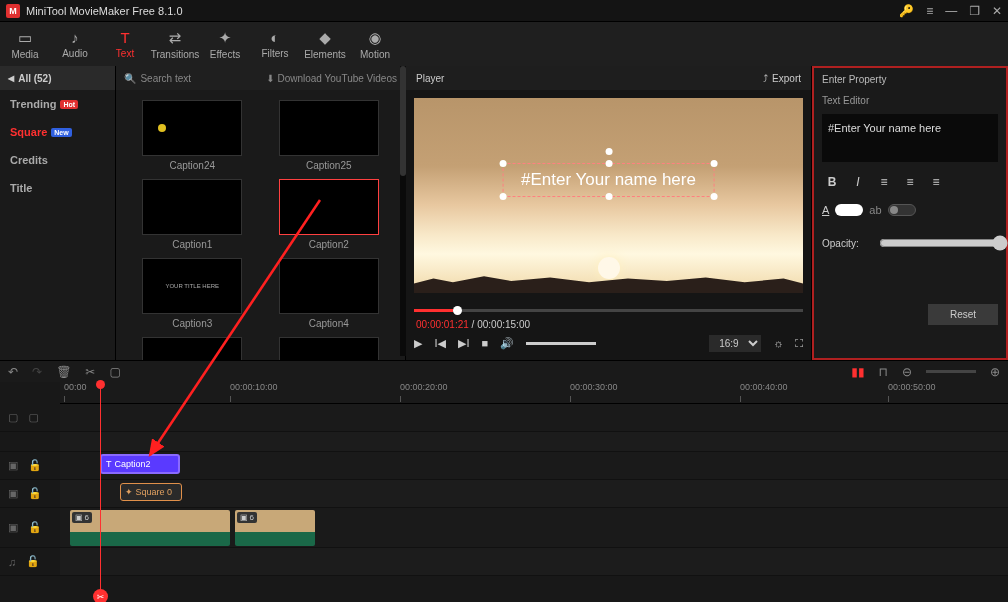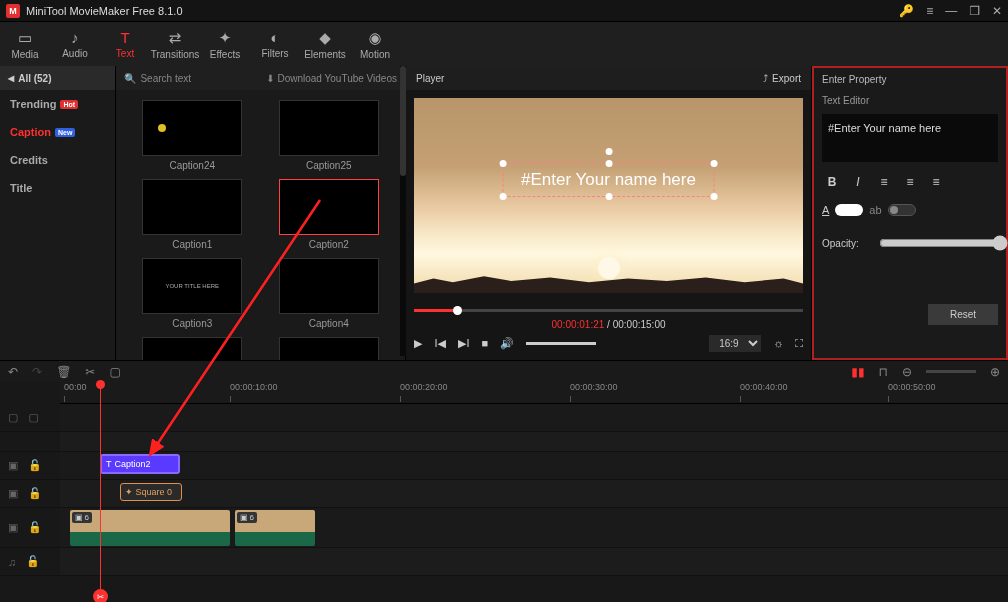--- a/index.html
+++ b/index.html
@@ -153,21 +153,21 @@
 
 <div class="mid">
   <div class="left-sidebar">
     <div class="head">All (52)</div>
     <div id="sidebar-items">
         <div class="item">
           <span>Trending</span>
           <span class="badge-hot">Hot</span>
         </div>
         <div class="item active">
-          <span>Caption</span>
+          <span>Square</span>
           <span class="badge-new">New</span>
         </div>
         <div class="item">
           <span>Credits</span>
         </div>
         <div class="item">
           <span>Title</span>
         </div>
       </div>
   </div>
@@ -240,21 +240,21 @@
         <div class="handle" style="right:-4px;bottom:-4px"></div>
         <div class="handle" style="left:50%;top:-16px;margin-left:-3px"></div>
       </div>
     </div>
     <div class="playbar">
       <div class="play-track">
           <div class="prog"></div>
           <div class="knob"></div>
         </div>
     </div>
-    <div style="text-align:center;padding:0 10px;font-size:10px">
+    <div style="text-align:left;padding:0 10px;font-size:10px">
       <span class="time-cur">00:00:01:21</span>
       <span> / </span>
       <span>00:00:15:00</span>
     </div>
     <div class="play-controls">
       <span>▶</span>
       <span>I◀</span>
       <span>▶I</span>
       <span>■</span>
       <span>🔊</span>

